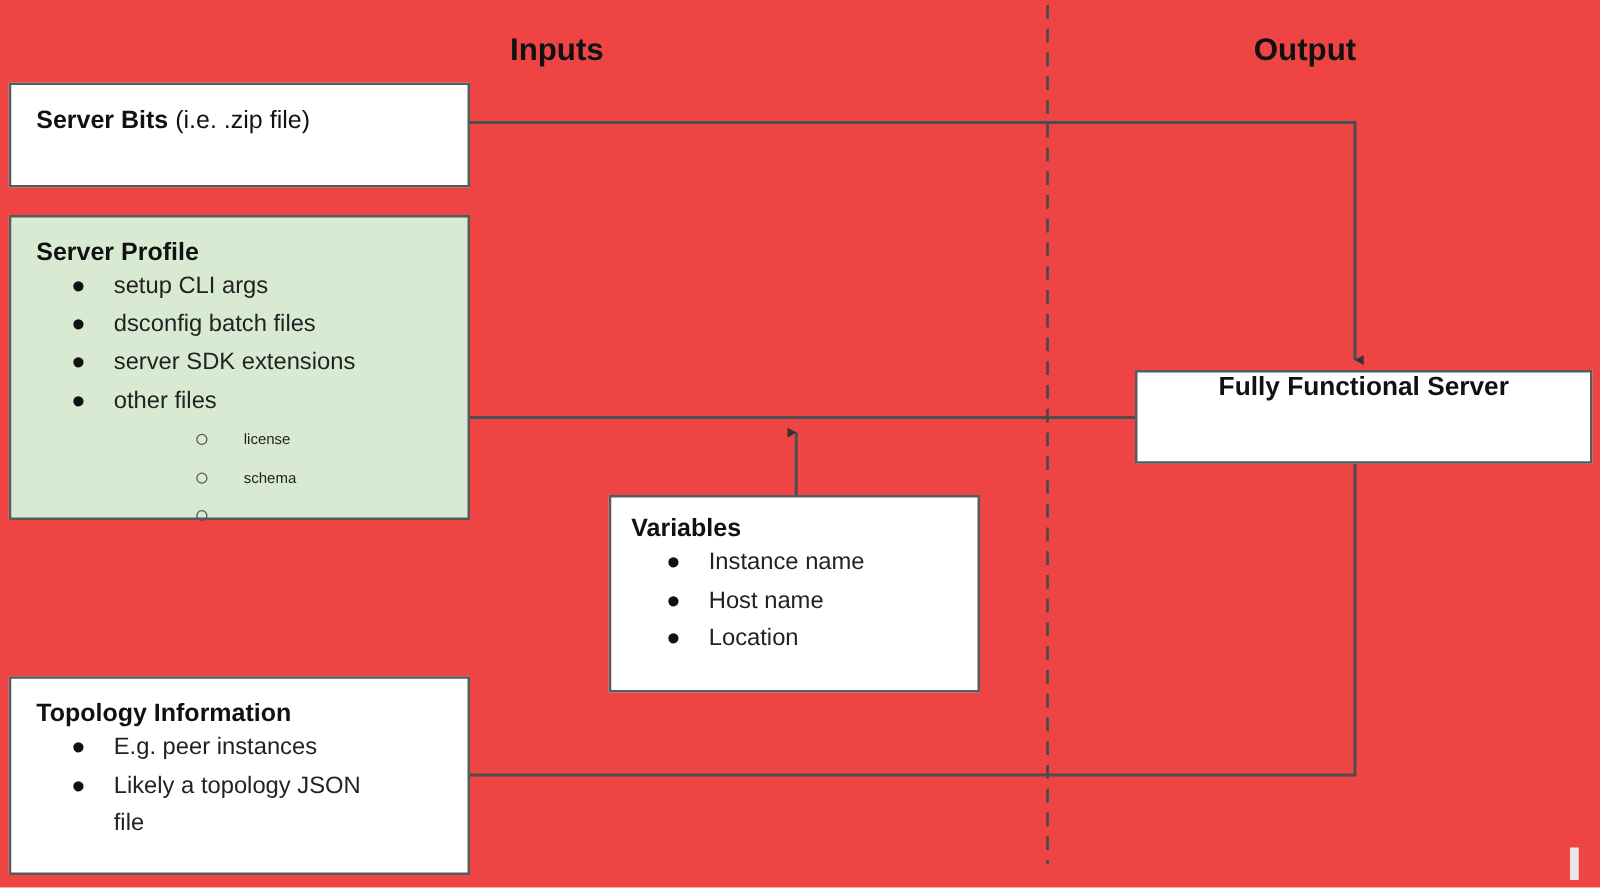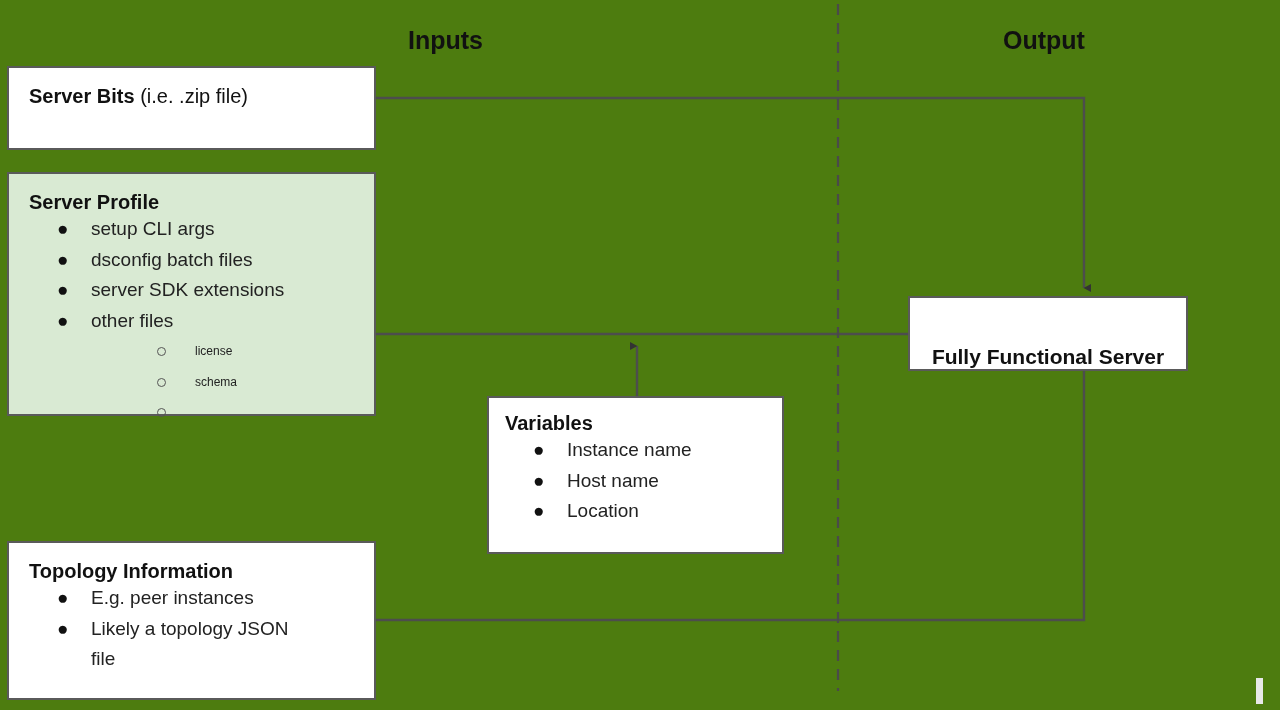--- a/index.html
+++ b/index.html
@@ -1,17 +1,17 @@
 <!DOCTYPE html>
 <html><head>
 <meta charset="utf-8">
 <style>
   html,body{margin:0;padding:0;background:#ffffff;}
   body{width:1280px;height:710px;font-family:"Liberation Sans",sans-serif;color:#1a1a1a;}
-  #stage{position:relative;width:1280px;height:710px;overflow:hidden;background:#4d7c0f;}
+  #stage{position:relative;width:1280px;height:710px;overflow:hidden;background:#ef4444;}
 
   .hdr{position:absolute;font-weight:bold;font-size:25px;letter-spacing:0px;color:#111;white-space:nowrap;}
   #hdr-inputs{left:408px;top:26px;}
   #hdr-output{left:1003px;top:26px;text-align:center;}
 
   .box{position:absolute;box-sizing:border-box;border:2px solid #5a5a5a;background:#ffffff;}
   .box.green{background:#d9ead3;}
 
   .title{font-weight:bold;font-size:20px;color:#111;}
   .sub{font-weight:normal;}
@@ -96,19 +96,19 @@
     <div class="blk" style="top:14px;left:16px;">
       <div class="title">Variables</div>
       <ul class="lst">
         <li><span class="bul">●</span><span>Instance name</span></li>
         <li><span class="bul">●</span><span>Host name</span></li>
         <li><span class="bul">●</span><span>Location</span></li>
       </ul>
     </div>
   </div>
 
-  <div class="box" id="bx-output" style="left:908px;top:296px;width:280px;height:75px;display:flex;align-items:flex-end;justify-content:center;">
+  <div class="box" id="bx-output" style="left:908px;top:296px;width:366px;height:75px;display:flex;align-items:flex-start;justify-content:center;">
     <span class="title" style="font-size:21px;">Fully Functional Server</span>
   </div>
 
   <div class="scrollnub" style="left:1256px;top:678px;width:7px;height:26px;"></div>
 
 </div>
 
 </body></html>

